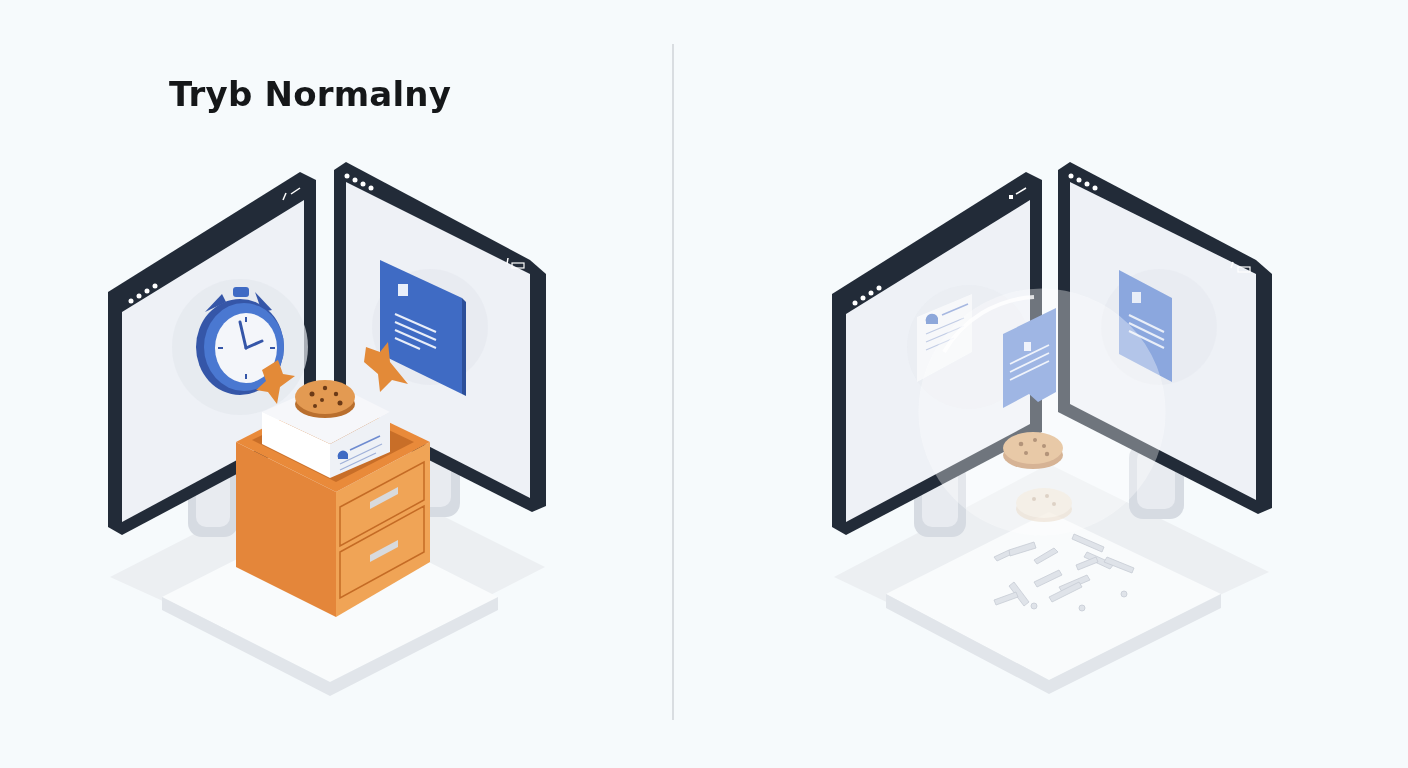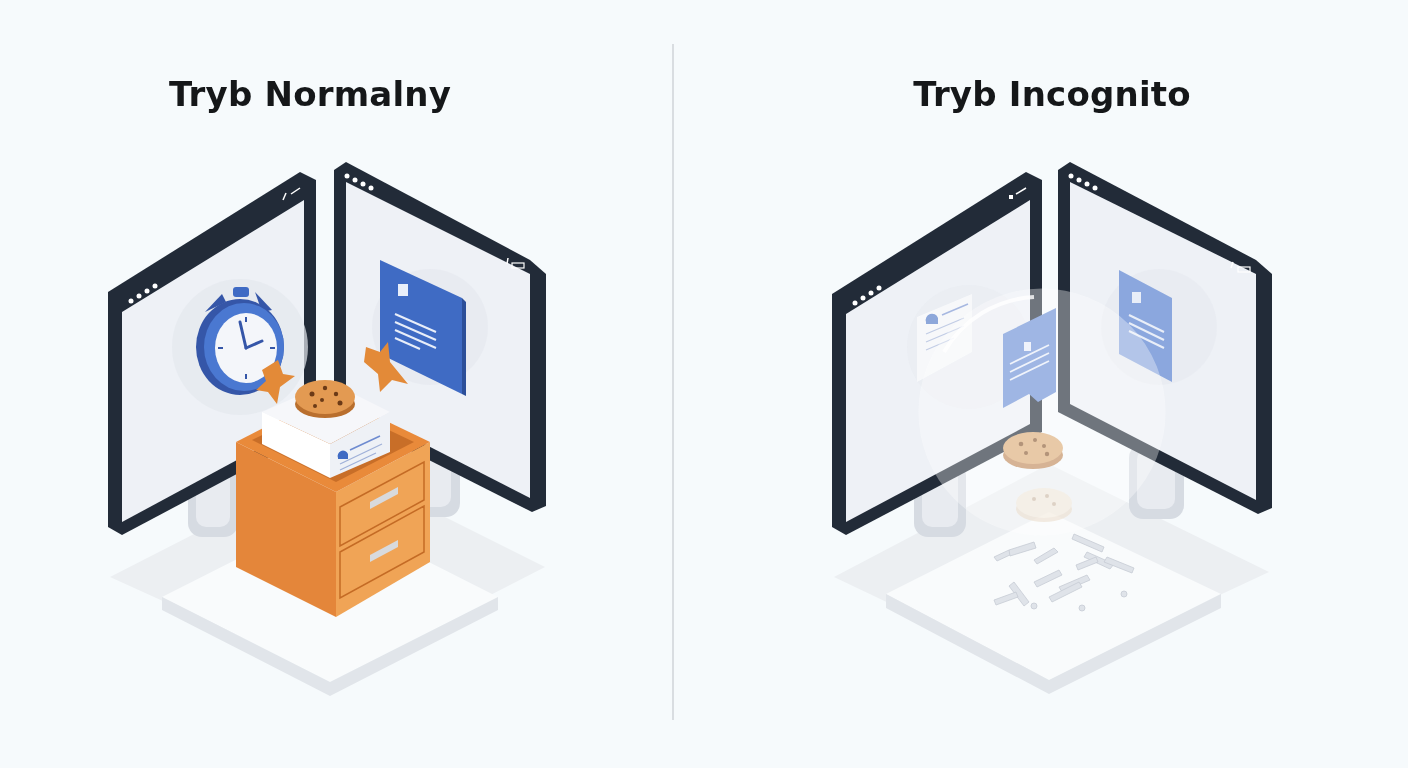--- a/index.html
+++ b/index.html
@@ -121,21 +121,20 @@
         <circle cx="325" cy="376" r="2.2" fill="#6b3a17"></circle>
       <circle cx="336" cy="382" r="2.2" fill="#6b3a17"></circle>
         <circle cx="322" cy="388" r="2" fill="#6b3a17"></circle>
       <circle cx="340" cy="391" r="2.5" fill="#6b3a17"></circle>
         <circle cx="315" cy="394" r="2" fill="#6b3a17"></circle>
     </g>
   </svg>
 </div>
 
 <div class="panel right">
-  <div class="title">Tryb Incognito</div>
   <svg class="scene" width="704" height="768" viewBox="0 0 704 768">
 
     <g>
       <polygon points="130,565 345,452 565,560 340,665" fill="#eceff2"></polygon>
       <polygon points="182,582 345,500 517,582 345,668" fill="#f9fbfc"></polygon>
       <path d="M182,582 L345,668 L517,582 L517,596 L345,682 L182,596 Z" fill="#e1e5ea"></path>
     </g>
 
     <g>
       <rect x="210" y="450" width="52" height="75" rx="14" fill="#d6dbe2"></rect>

